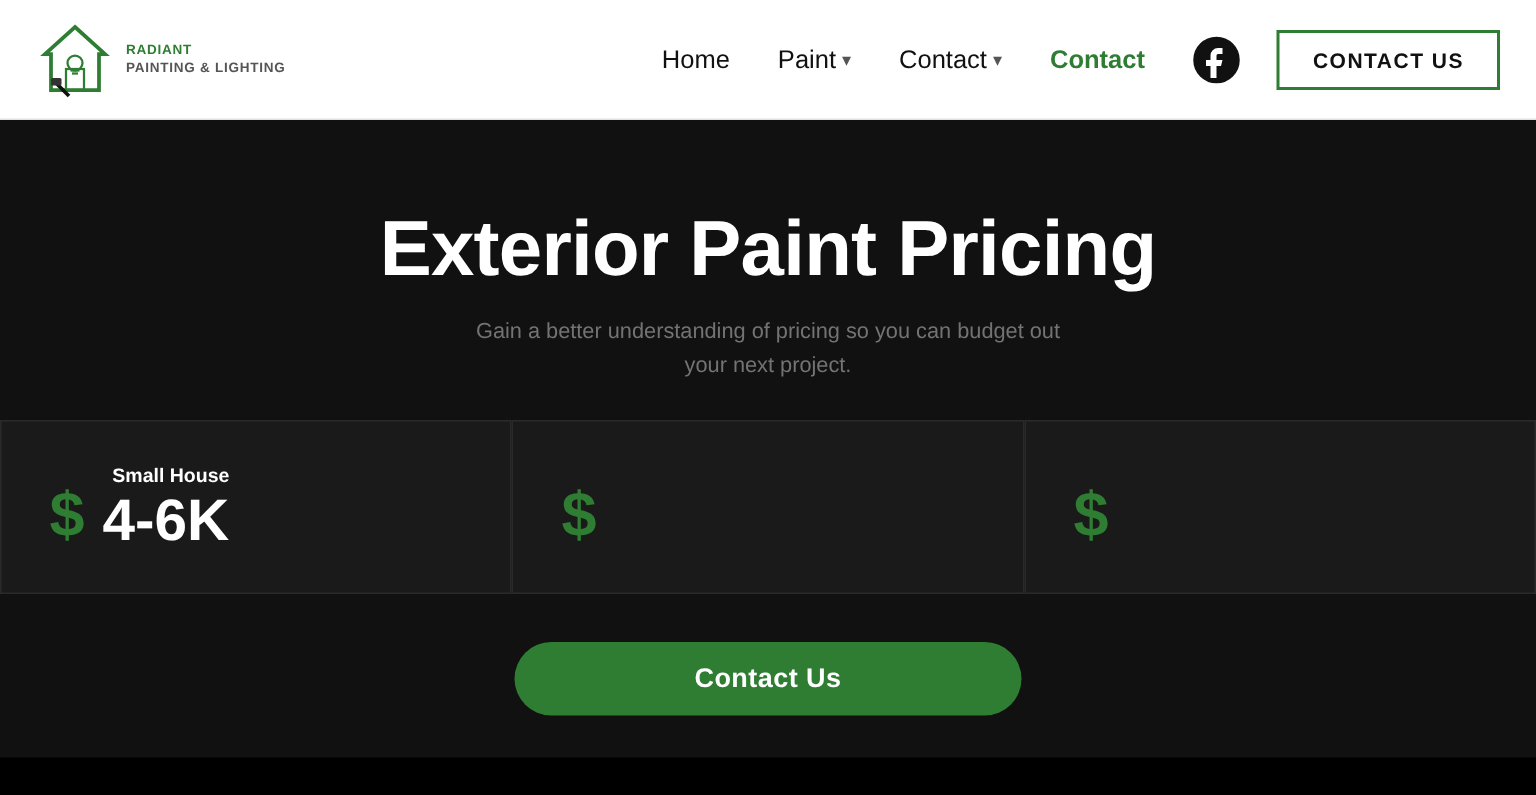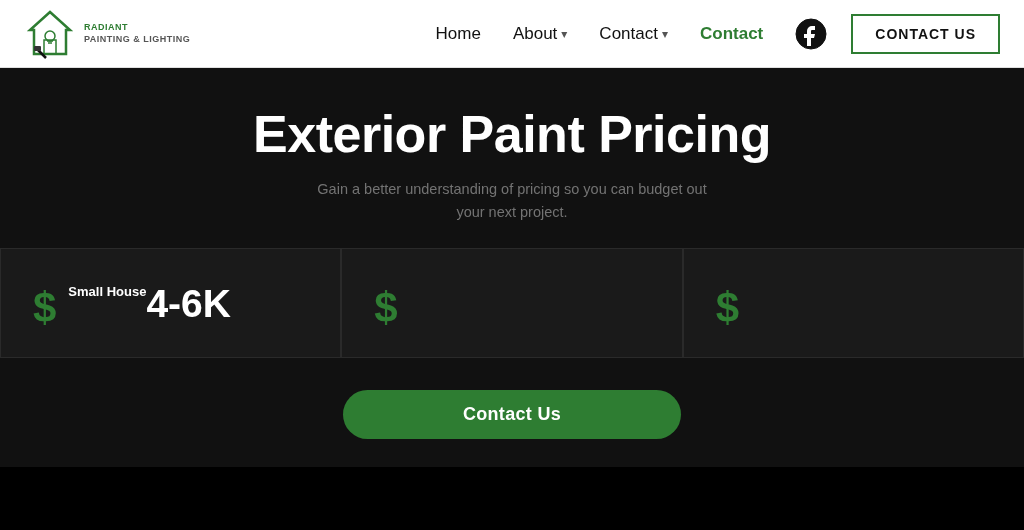--- a/index.html
+++ b/index.html
@@ -12,21 +12,21 @@
       height: 530px;
       overflow: hidden;
     }
 
     
     .navbar {
       background: #fff;
       display: flex;
       align-items: center;
       padding: 0 24px;
-      height: 68px;
+      height: 80px;
       border-bottom: 1px solid #e0e0e0;
     }
 
     .logo-area {
       display: flex;
       align-items: center;
       gap: 8px;
       margin-right: auto;
     }
 
@@ -92,21 +92,21 @@
       letter-spacing: 1px;
       padding: 10px 22px;
       cursor: pointer;
       text-transform: uppercase;
     }
 
     
     .hero {
       background: #111;
       text-align: center;
-      padding: 36px 20px 24px;
+      padding: 56px 20px 24px;
     }
 
     .hero-title {
       font-size: 52px;
       font-weight: 900;
       color: #fff;
       margin-bottom: 14px;
       letter-spacing: -0.5px;
     }
 
@@ -139,21 +139,21 @@
     .dollar-sign {
       font-size: 42px;
       font-weight: 900;
       color: #2e7d32;
       line-height: 1;
       margin-top: 10px;
     }
 
     .price-info {
       display: flex;
-      flex-direction: row;
+      flex-direction: column;
       text-align: right;
     }
 
     .price-label {
       font-size: 13px;
       font-weight: 700;
       color: #fff;
       margin-bottom: 4px;
     }
 
@@ -208,21 +208,21 @@
       <span style="color:#555">PAINTING &amp; LIGHTING</span>
     </div>
   </div>
 
   <ul class="nav-links">
     <li>
       <a href="#">Home</a>
     </li>
     <li>
       <a href="#">
-        <span>About</span>
+        <span>Paint</span>
         <span class="chevron">▾</span>
       </a>
     </li>
     <li>
       <a href="#">
         <span>Contact</span>
         <span class="chevron">▾</span>
       </a>
     </li>
     <li>

